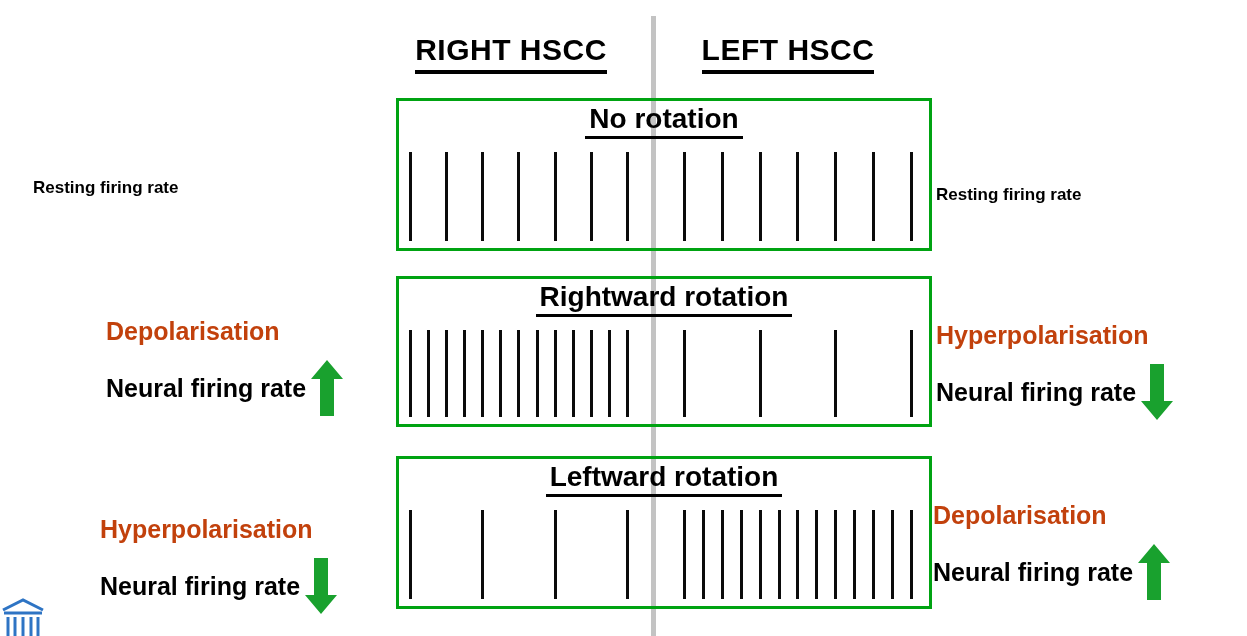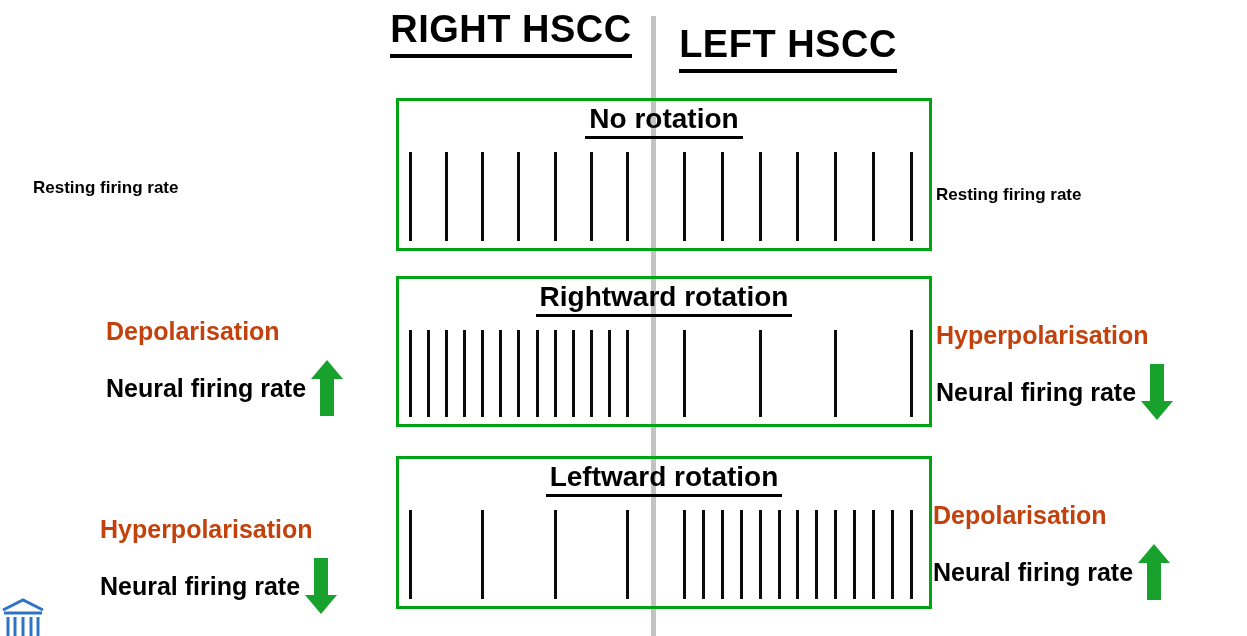--- a/index.html
+++ b/index.html
@@ -8,28 +8,28 @@
     position:relative; width:1247px; height:636px;
     background:#ffffff; overflow:hidden;
     font-family:"Liberation Sans", sans-serif;
     font-weight:bold; color:#000;
   }
   .divider {
     position:absolute; left:651px; top:16px; width:5px; height:620px;
     background:#c3c3c3; z-index:1;
   }
   .col-header {
-    position:absolute; top:8px; text-align:center; z-index:3;
-    font-size:38px; letter-spacing:0.5px; white-space:nowrap;
+    position:absolute; top:33px; text-align:center; z-index:3;
+    font-size:30px; letter-spacing:0.5px; white-space:nowrap;
   }
   .col-header span {
     display:inline-block; border-bottom:4px solid #000; padding-bottom:3px;
   }
   .hdr-right { left:390px; width:242px; }
-  .hdr-left  { left:670px; width:236px;margin-top:15px; }
+  .hdr-left  { left:670px; width:236px; }
   .panel {
     position:absolute; left:396px; width:536px;
     border:3px solid #00a312; background:transparent; z-index:2;
   }
   .panel-1 { top:98px;  height:153px; }
   .panel-2 { top:276px; height:151px; }
   .panel-3 { top:456px; height:153px; }
   .panel-title {
     position:absolute; top:2px; left:0; right:0; text-align:center;
     font-size:28px; z-index:3; white-space:nowrap;

